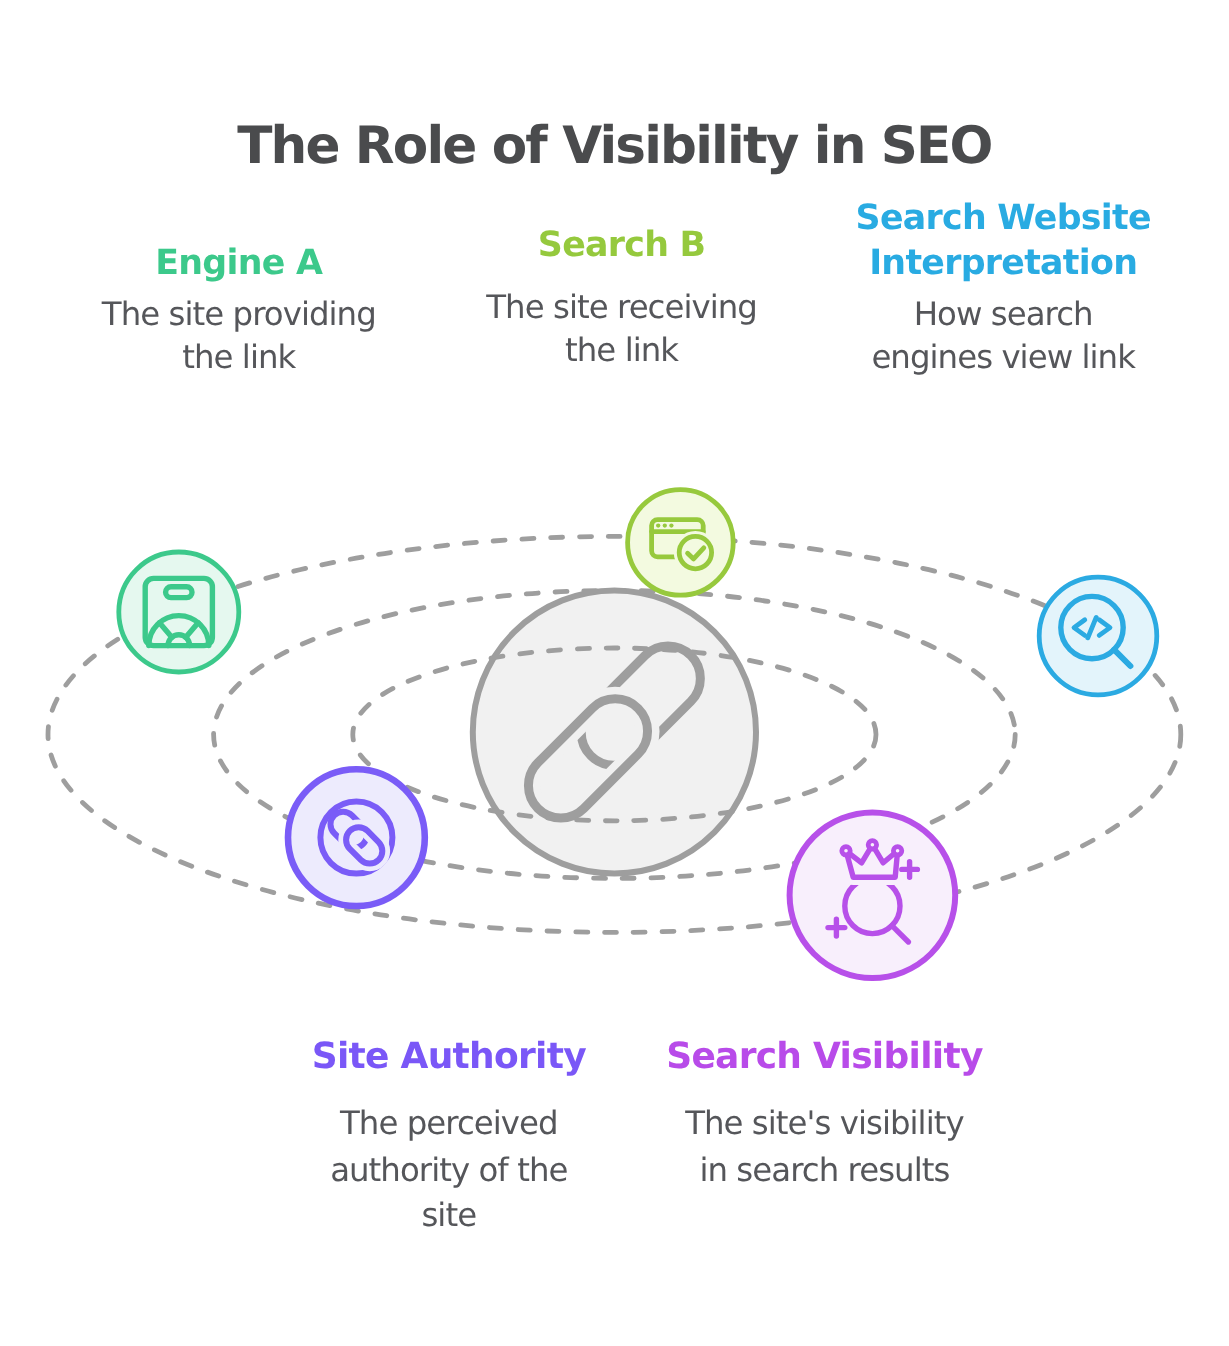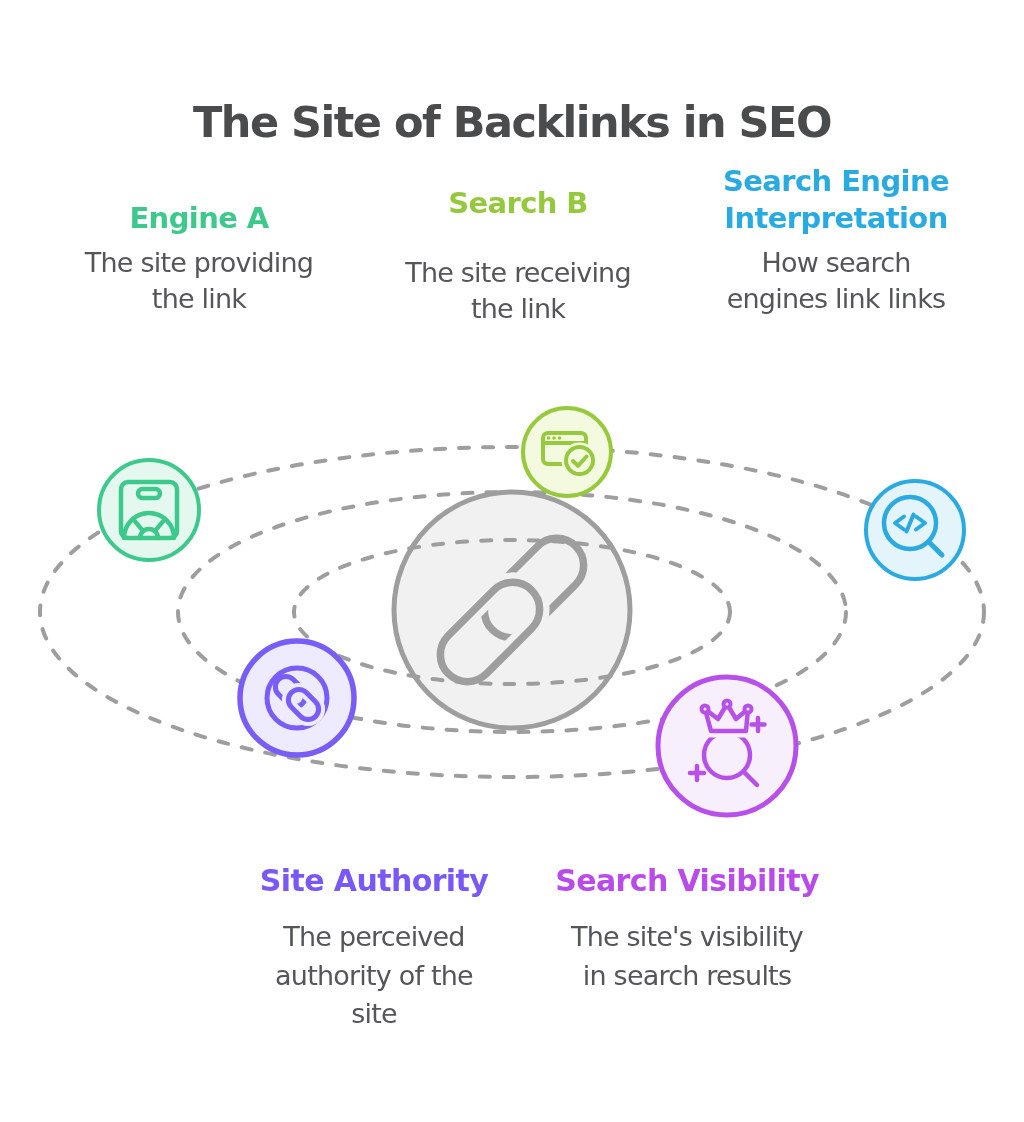--- a/index.html
+++ b/index.html
@@ -23,39 +23,39 @@
   }
   .sec.bottom .sec-heading { font-size:30px; }
   .sec.bottom .sec-body { line-height:1.42; margin-top:18px; }
   svg.orbits { position:absolute; left:0; top:395px; }
 </style>
 </head>
 <body>
 
 <div class="canvas">
 
-  <h1 class="page-title" style="color: rgb(74, 75, 77);">The Site of Backlinks in SEO</h1>
+  <h1 class="page-title" style="color: rgb(74, 75, 77);">The Role of Visibility in SEO</h1>
 
   <div class="sec" style="left:199px; top:200px;">
     <div class="sec-heading" style="color: rgb(60, 201, 139);">Engine A</div>
     <div class="sec-body">The site providing
 the link</div>
   </div>
 
   <div class="sec" style="left:518px; top:185px;">
     <div class="sec-heading" style="color: rgb(149, 201, 61);">Search B</div>
-    <div class="sec-body" style="margin-top:33px;">The site receiving
+    <div class="sec-body" style="margin-top:17px;">The site receiving
 the link</div>
   </div>
 
   <div class="sec" style="left:836px; top:163px;">
-    <div class="sec-heading" style="color: rgb(41, 171, 226);">Search Engine
+    <div class="sec-heading" style="color: rgb(41, 171, 226);">Search Website
 Interpretation</div>
     <div class="sec-body">How search
-engines link links</div>
+engines view link</div>
   </div>
 
   <svg class="orbits" width="1024" height="450" viewBox="0 0 1024 450">
 
     <g>
       <circle cx="512" cy="215" r="118" stroke-width="5" stroke="#9E9E9E" fill="#F1F1F1"></circle>
       <g fill="none" stroke-width="7.5" stroke-linecap="round" stroke-linejoin="round" stroke="#9E9E9E">
         <rect x="475" y="166" width="118" height="54" rx="27" transform="rotate(-45 534 193)"></rect>
         <rect x="431" y="210" width="118" height="54" rx="27" transform="rotate(-45 490 237)" stroke-width="20" stroke="#F1F1F1"></rect>
         <rect x="431" y="210" width="118" height="54" rx="27" transform="rotate(-45 490 237)"></rect>

